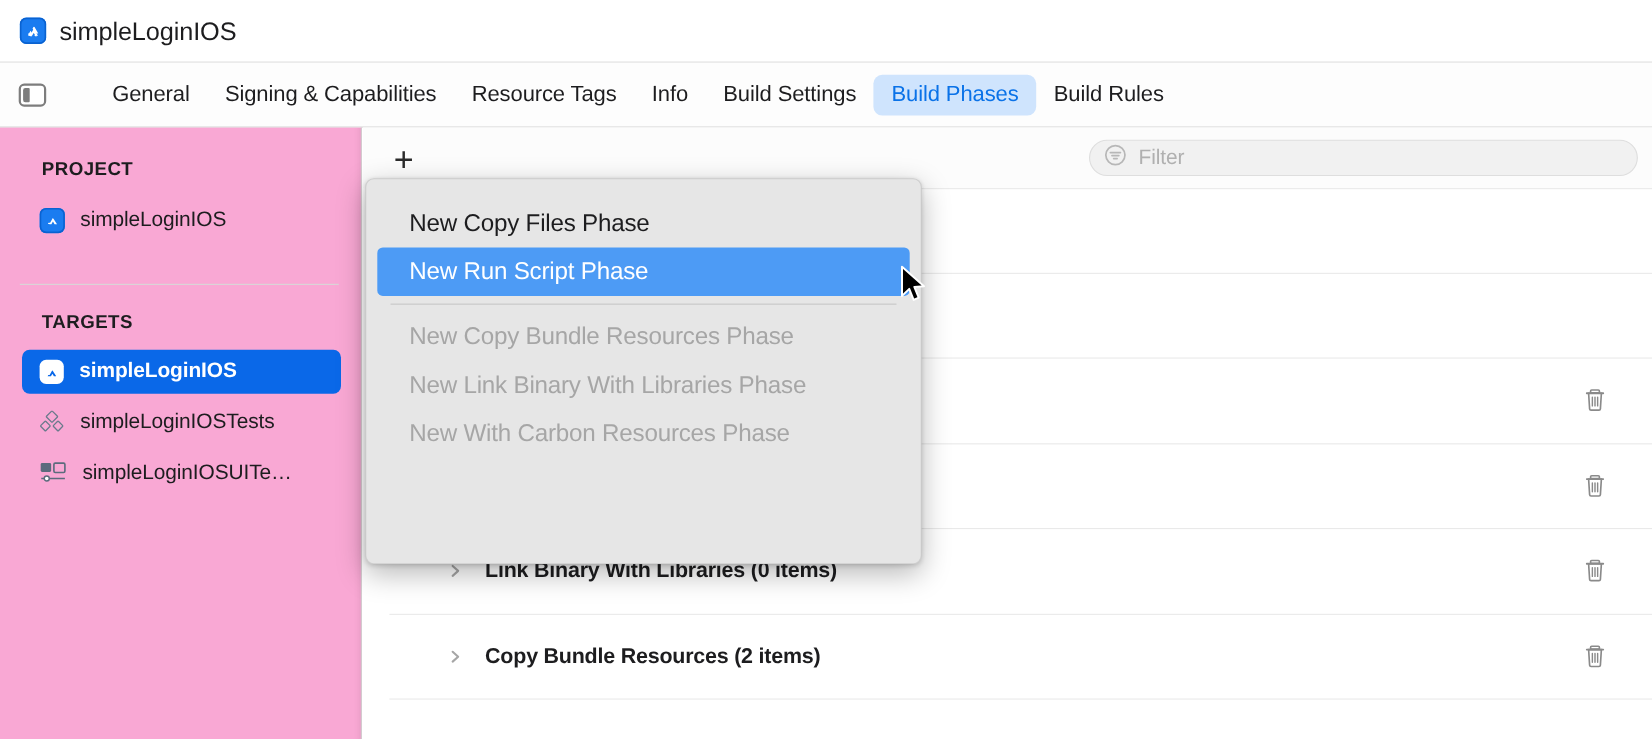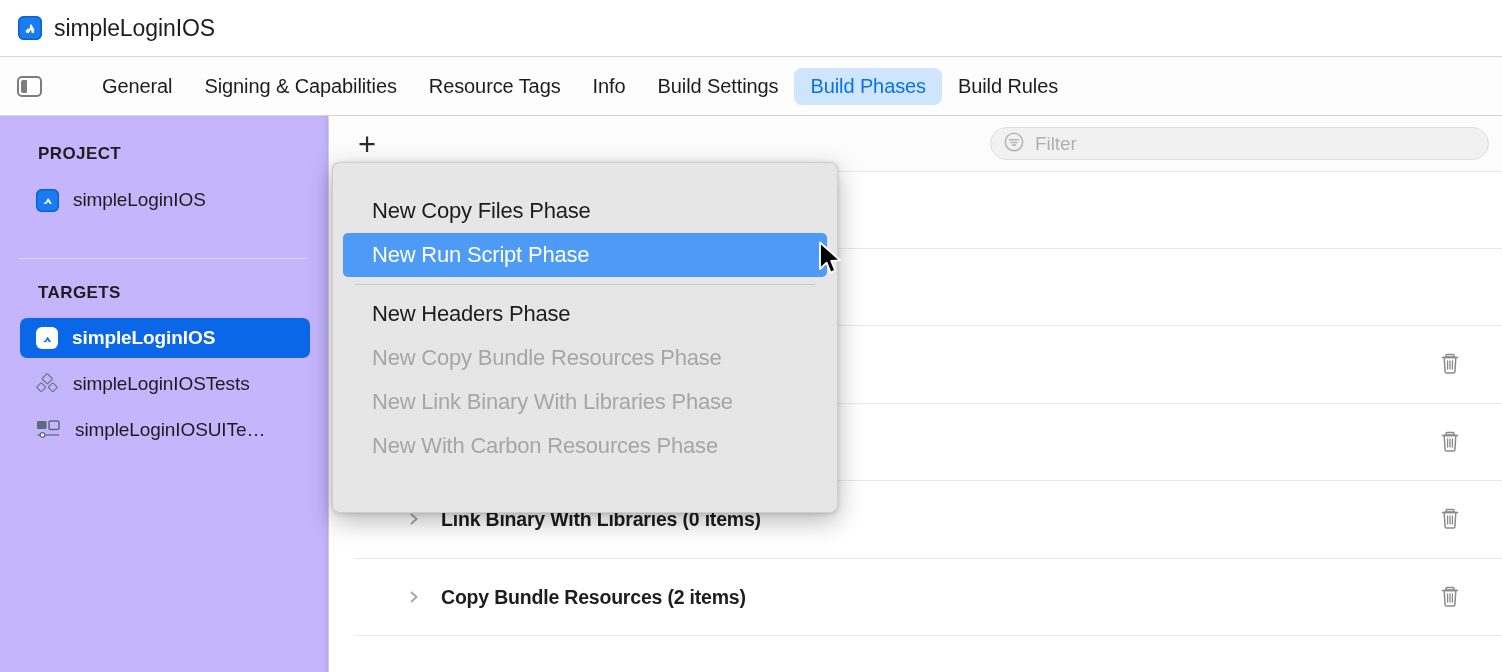--- a/index.html
+++ b/index.html
@@ -57,21 +57,21 @@
   .tabs { display: flex; align-items: center; margin-left: 42px; gap: 0px; }
   .tab {
     font-size: 20px; color: #1d1d1f; padding: 7px 16px; border-radius: 8px;
     white-space: nowrap; cursor: default; letter-spacing: -0.1px;
   }
   .tab.selected { background: #cfe4fd; color: #0a72e8; }
 
   
   .sidebar {
     position: absolute; left: 0; top: 116px; width: 329px; height: 556px;
-    background: #c4b5fd;
+    background: #f9a8d4;
     border-right: 1px solid #cfcfcf;
     box-shadow: inset -7px 0 8px -8px rgba(0,0,0,0.14);
   }
   .group-header {
     font-size: 17px; font-weight: bold; color: #1d1d1f;
     letter-spacing: 0.4px; padding-left: 38px;
   }
   .sb-divider {
     height: 1px; background: #d7d7d7; margin: 0 20px 0 18px;
   }
@@ -138,21 +138,21 @@
     width: 22px; height: 24px; cursor: default;
   }
 
   
   .menu {
     position: absolute; left: 332px; top: 162px; width: 506px; height: 351px;
     background: #e6e6e6;
     border-radius: 8px;
     border: 1px solid rgba(0,0,0,0.10);
     box-shadow: 0 8px 26px rgba(0,0,0,0.28), 0 1px 4px rgba(0,0,0,0.14);
-    padding-top: 26px;
+    padding-top: 18px;
     overflow: hidden;
   }
   .menu-item {
     height: 44px; display: flex; align-items: center;
     padding-left: 29px; margin: 0 10px; border-radius: 5px;
     font-size: 22px; color: #1d1d1f; white-space: nowrap;
     letter-spacing: -0.2px; cursor: default;
   }
   .menu-item.highlighted { background: #4d9bf5; color: #ffffff; }
   .menu-item.disabled { color: #a6a6a6; }
@@ -337,21 +337,20 @@
         </span>
       </div>
 
     </div>
   </div>
 
   <div class="menu">
     <div class="menu-item">New Copy Files Phase</div>
     <div class="menu-item highlighted">New Run Script Phase</div>
     <div class="menu-sep"></div>
-    <div class="menu-item">New Headers Phase</div>
     <div class="menu-item disabled">New Copy Bundle Resources Phase</div>
     <div class="menu-item disabled">New Link Binary With Libraries Phase</div>
     <div class="menu-item disabled">New With Carbon Resources Phase</div>
   </div>
 
   <div class="cursor">
     <svg width="26" height="38" viewBox="0 0 26 38" aria-hidden="true">
       <path d="M2 1.5 L2 28 L8.6 21.6 L12.6 31.6 L17.2 29.6 L13.2 19.9 L22 19.3 Z" fill="#000000" stroke="#ffffff" stroke-width="1.8" stroke-linejoin="round"></path>
     </svg>
   </div>

